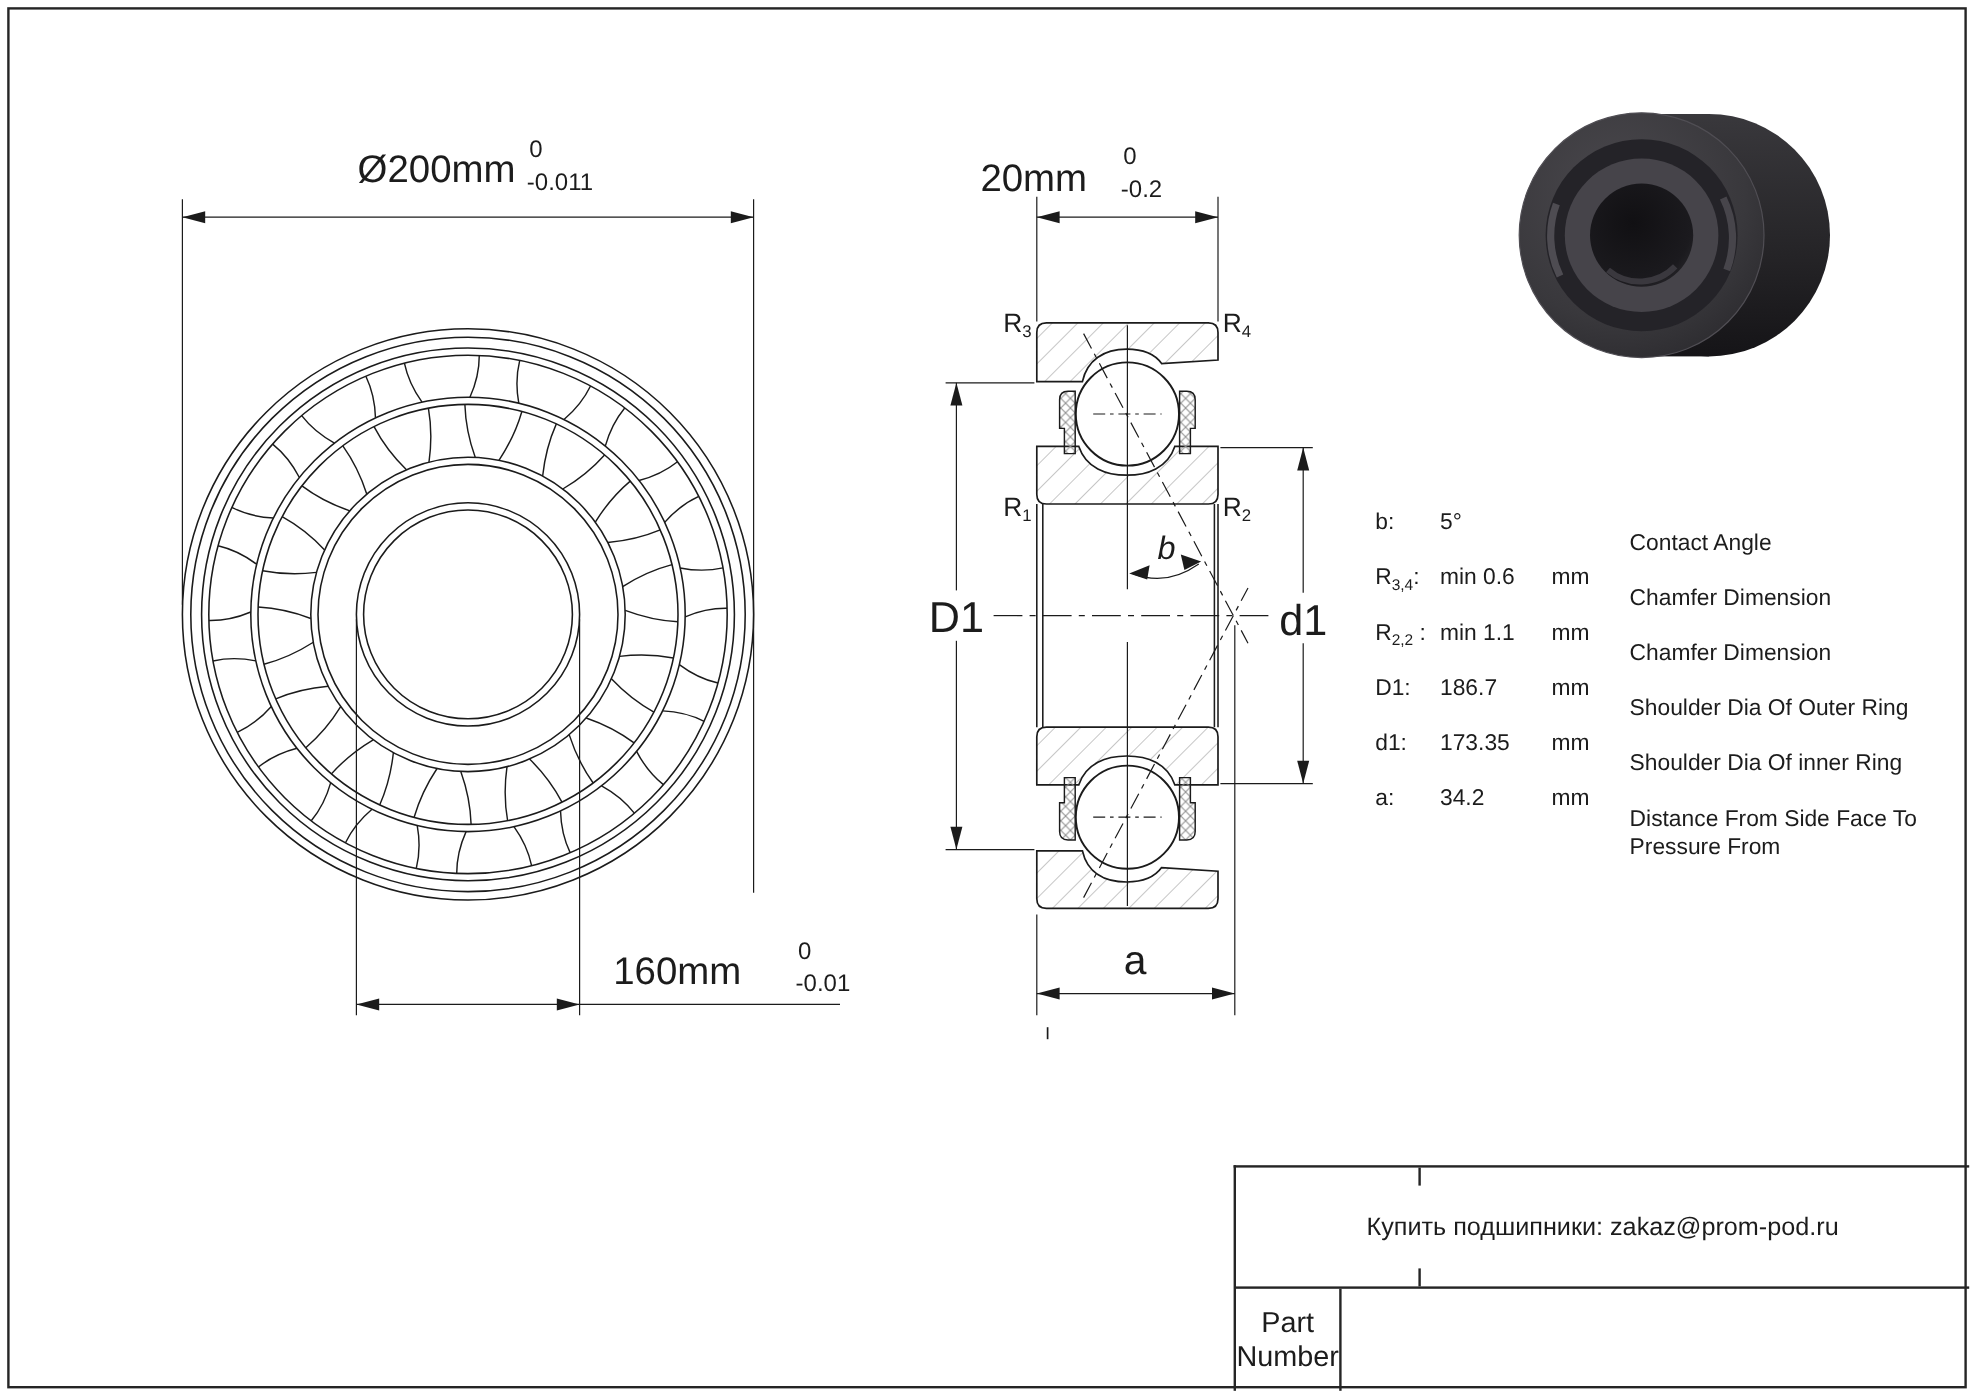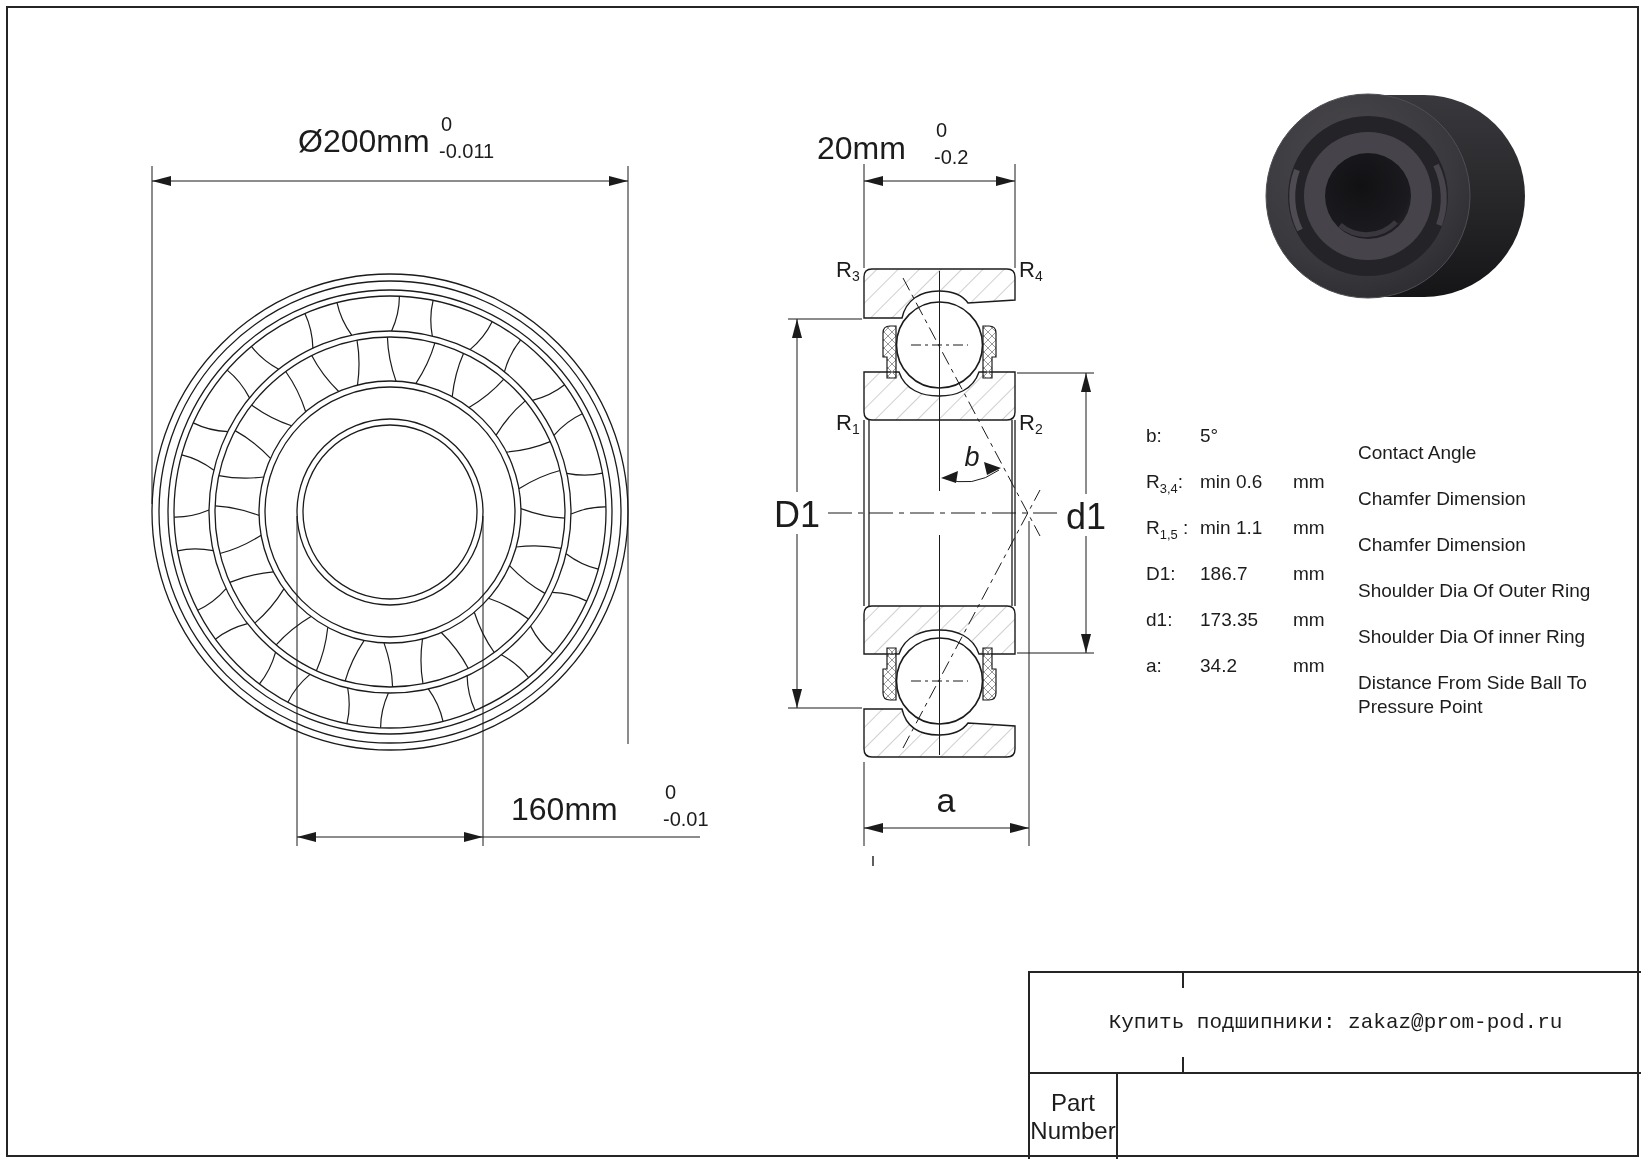--- a/index.html
+++ b/index.html
@@ -7,21 +7,21 @@
   #frame{position:absolute;left:6px;top:6px;width:1633px;height:1151px;border:2px solid #252525;box-sizing:border-box;}
   svg text{fill:#1c1c1c;}
   .spec-table{position:absolute;left:0;top:0;}
   .spec-row{position:absolute;left:1146px;height:24px;font-size:19px;white-space:nowrap;}
   .spec-row .c-label{position:absolute;left:0;top:0;}
   .spec-row .c-value{position:absolute;left:54px;top:0;}
   .spec-row .c-unit{position:absolute;left:147px;top:0;}
   .spec-row .c-desc{position:absolute;left:212px;top:16px;width:285px;white-space:normal;line-height:1.25;}
   .spec-row sub{font-size:0.68em;}
   #part-box{position:absolute;left:1028px;top:971px;width:613px;height:188px;border:2px solid #252525;border-right:none;border-bottom:none;box-sizing:border-box;}
-  #contact-cell{position:absolute;left:0;top:0;width:611px;height:99px;display:flex;align-items:center;justify-content:center;font-size:21px;font-family:Liberation Mono, monospace;}
+  #contact-cell{position:absolute;left:0;top:0;width:611px;height:99px;display:flex;align-items:center;justify-content:center;font-size:21px;}
   #part-divider-h{position:absolute;left:0;top:99px;width:611px;height:2px;background:#252525;}
   #part-label-cell{position:absolute;left:0;top:101px;width:86px;height:85px;display:flex;align-items:center;justify-content:center;text-align:center;font-size:24px;line-height:1.15;}
   #part-divider-v{position:absolute;left:86px;top:101px;width:2px;height:85px;background:#252525;}
   #part-value-cell{position:absolute;left:88px;top:101px;width:523px;height:85px;display:flex;align-items:center;font-size:20px;padding-left:12px;box-sizing:border-box;}
   .tick{position:absolute;width:2px;background:#252525;}
 </style>
 </head>
 <body>
 
 <div id="frame"></div>
@@ -200,42 +200,42 @@
       <span class="c-unit"></span>
       <span class="c-desc">Contact Angle</span>
     </div>
     <div class="spec-row" style="top: 471px;">
       <span class="c-label">R<sub>3,4</sub>:</span>
       <span class="c-value">min  0.6</span>
       <span class="c-unit">mm</span>
       <span class="c-desc">Chamfer Dimension</span>
     </div>
     <div class="spec-row" style="top: 517px;">
-      <span class="c-label">R<sub>1,5</sub> :</span>
+      <span class="c-label">R<sub>2,2</sub> :</span>
       <span class="c-value">min  1.1</span>
       <span class="c-unit">mm</span>
       <span class="c-desc">Chamfer Dimension</span>
     </div>
     <div class="spec-row" style="top: 563px;">
       <span class="c-label">D1:</span>
       <span class="c-value">186.7</span>
       <span class="c-unit">mm</span>
       <span class="c-desc">Shoulder Dia Of Outer Ring</span>
     </div>
     <div class="spec-row" style="top: 609px;">
       <span class="c-label">d1:</span>
       <span class="c-value">173.35</span>
       <span class="c-unit">mm</span>
       <span class="c-desc">Shoulder Dia Of inner Ring</span>
     </div>
     <div class="spec-row" style="top: 655px;">
       <span class="c-label">a:</span>
       <span class="c-value">34.2</span>
       <span class="c-unit">mm</span>
-      <span class="c-desc">Distance From Side Ball To Pressure Point</span>
+      <span class="c-desc">Distance From Side Face To Pressure From</span>
     </div>
   </div>
 
 <div id="part-box">
   <div class="tick" style="left:152px;top:0;height:15px;"></div>
   <div class="tick" style="left:152px;top:84px;height:15px;"></div>
   <div id="contact-cell">Купить подшипники: zakaz@prom-pod.ru</div>
   <div id="part-divider-h"></div>
   <div id="part-label-cell">Part Number</div>
   <div id="part-divider-v"></div>

